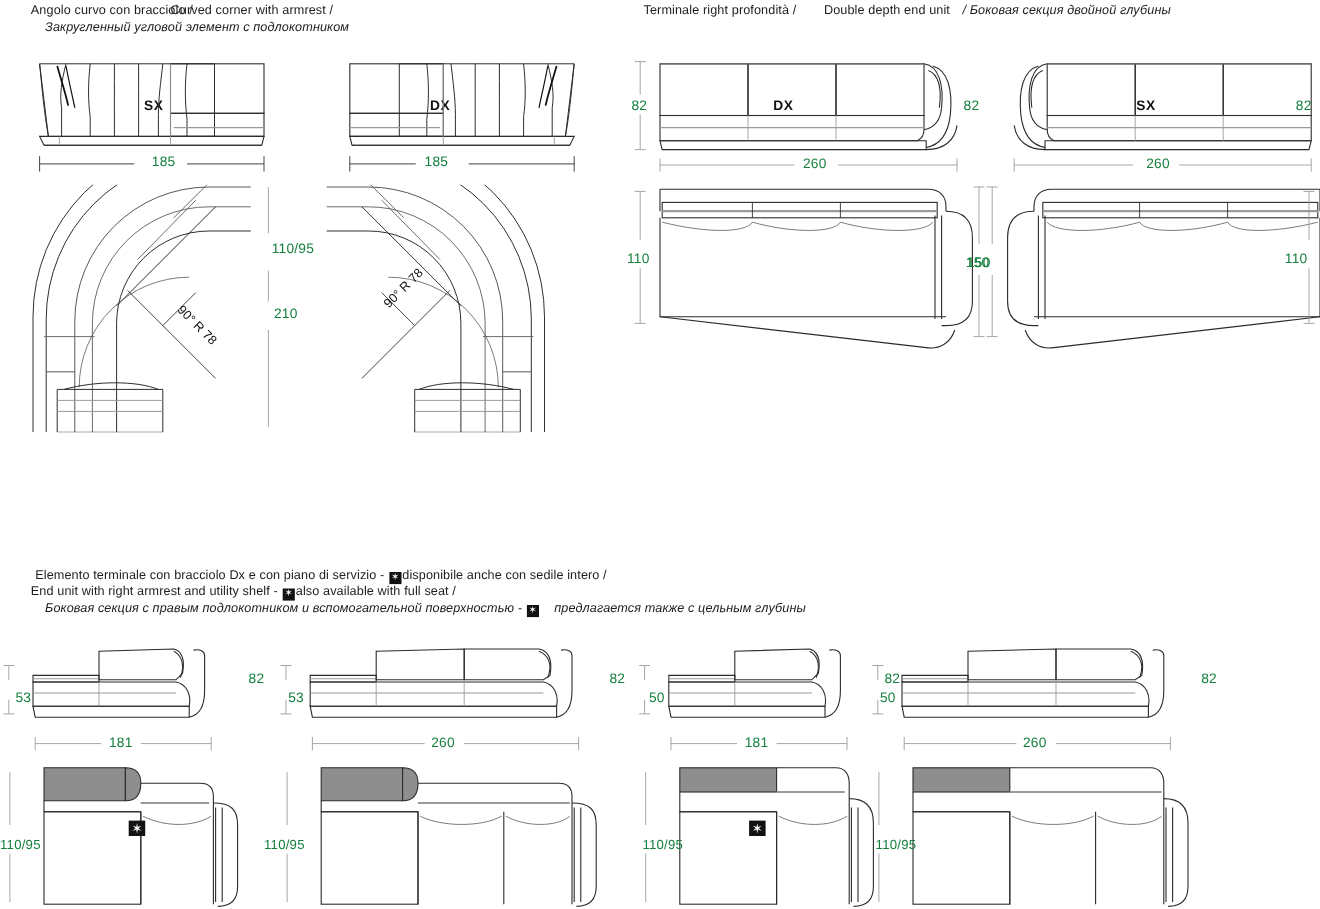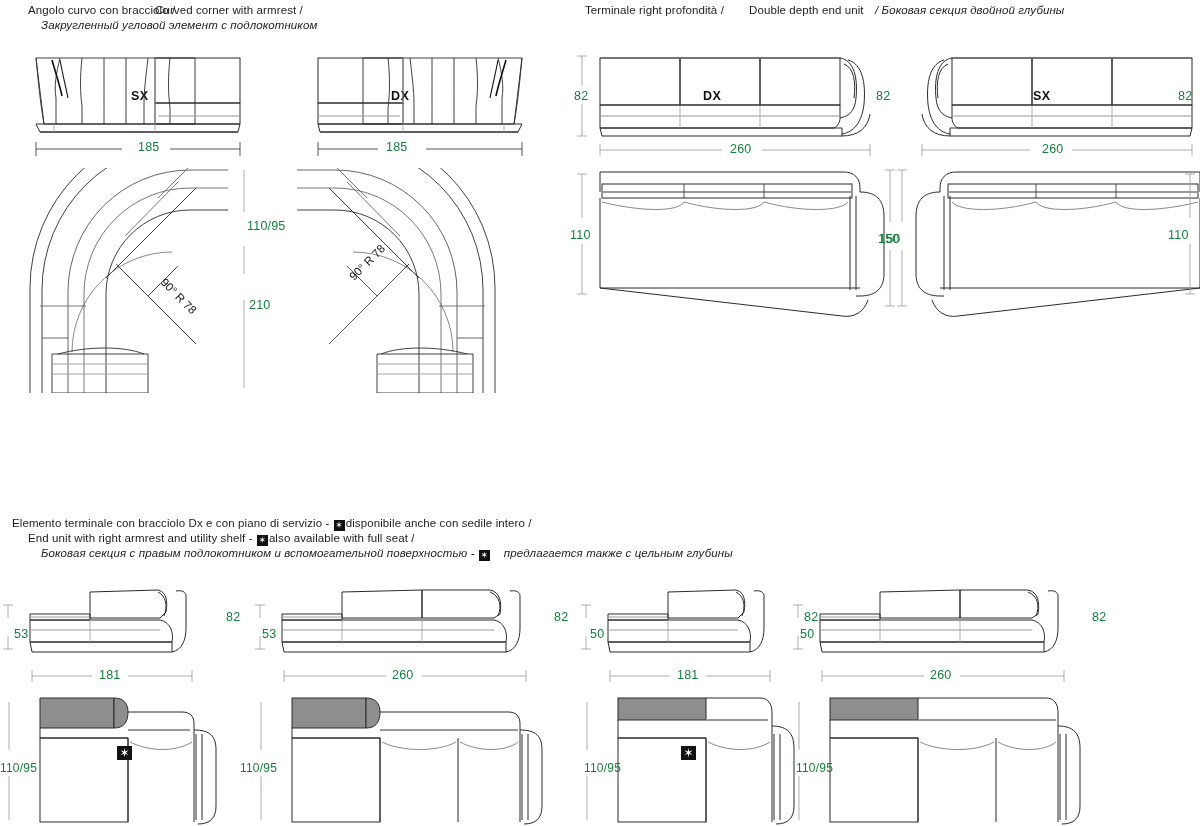--- a/index.html
+++ b/index.html
@@ -236,21 +236,21 @@
 <div class="abs" style="left:237px;top:170px;">
 <svg width="14" height="220" viewBox="0 0 14 220">
   <g stroke="#9a9a9a" stroke-width="0.8">
     <line x1="7" y1="0" x2="7" y2="42"></line>
     <line x1="7" y1="76" x2="7" y2="104"></line>
     <line x1="7" y1="130" x2="7" y2="218"></line>
   </g>
 </svg>
 </div>
 <div class="dim" style="left:247px;top:219px;">110/95</div>
-<div class="dim" style="left:249px;top:298px;text-align:right;">210</div>
+<div class="dim" style="left:249px;top:278px;text-align:right;">210</div>
 
 <div class="caption cap-it" style="left:585px;top:3px;">Terminale right profondità / </div>
 <div class="caption cap-en" style="left:749px;top:3px;">Double depth end unit</div>
 <div class="caption cap-ru" style="left:862px;top:3px;"> / Боковая секция двойной глубины</div>
 
 <div class="hand" style="left:703px;top:41px;">DX</div>
 <div class="hand" style="left:1033px;top:41px;">SX</div>
 
 <div class="abs" style="left:592px;top:52px;">
 <svg width="290" height="90" viewBox="0 0 290 90">
@@ -430,21 +430,21 @@
   <g stroke="#9a9a9a" stroke-width="0.8">
     <line x1="6" y1="4" x2="6" y2="48"></line>
     <line x1="6" y1="74" x2="6" y2="124"></line>
     <line x1="1" y1="4" x2="11" y2="4"></line>
     <line x1="1" y1="124" x2="11" y2="124"></line>
   </g>
 </svg>
 </div>
 <div class="dim" style="left:1168px;top:228px;">110</div>
 
-<div class="caption" style="left:12px;top:516px;">
+<div class="caption" style="left:32px;top:516px;">
   <span class="cap-it">Elemento terminale con bracciolo Dx e con piano di servizio - </span><span class="star-badge">✶</span><span class="cap-it">disponibile anche con sedile intero /</span>
 </div>
 <div class="caption" style="left:28px;top:531px;">
   <span class="cap-en">End unit with right armrest and utility shelf - </span><span class="star-badge">✶</span><span class="cap-en">also available with full seat /</span>
 </div>
 <div class="caption" style="left:28px;top:546px;">
   <span class="cap-ru">Боковая секция с правым подлокотником и вспомогательной поверхностью - </span><span class="star-badge">✶</span><span class="cap-ru">предлагается также с цельным глубины</span>
 </div>
 
 <div class="abs" style="left:10px;top:578px;">

